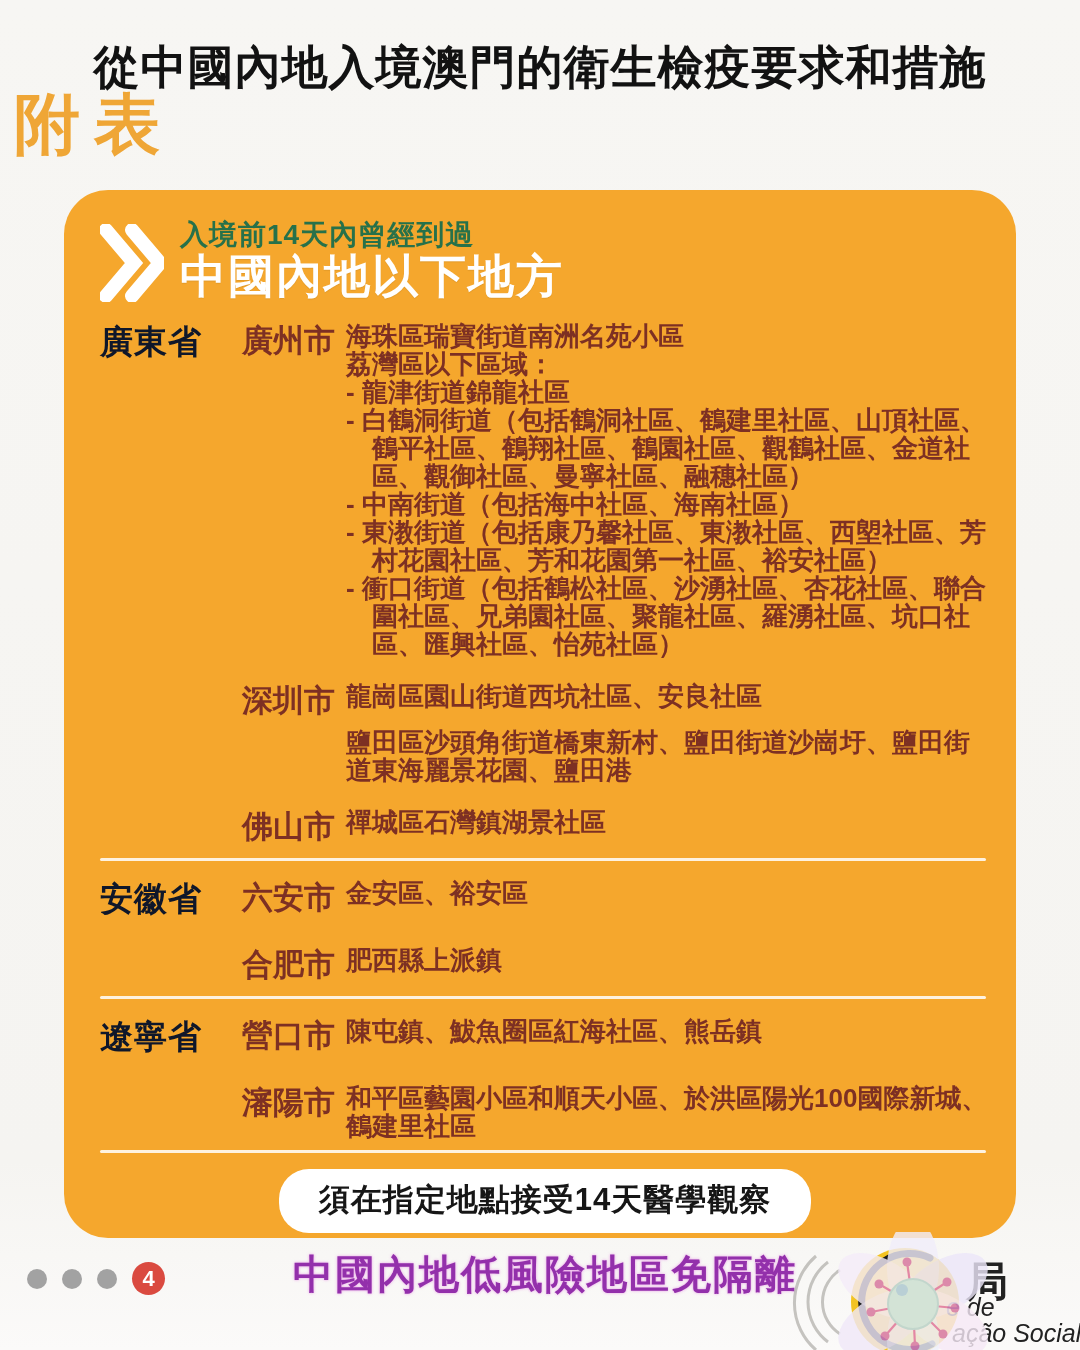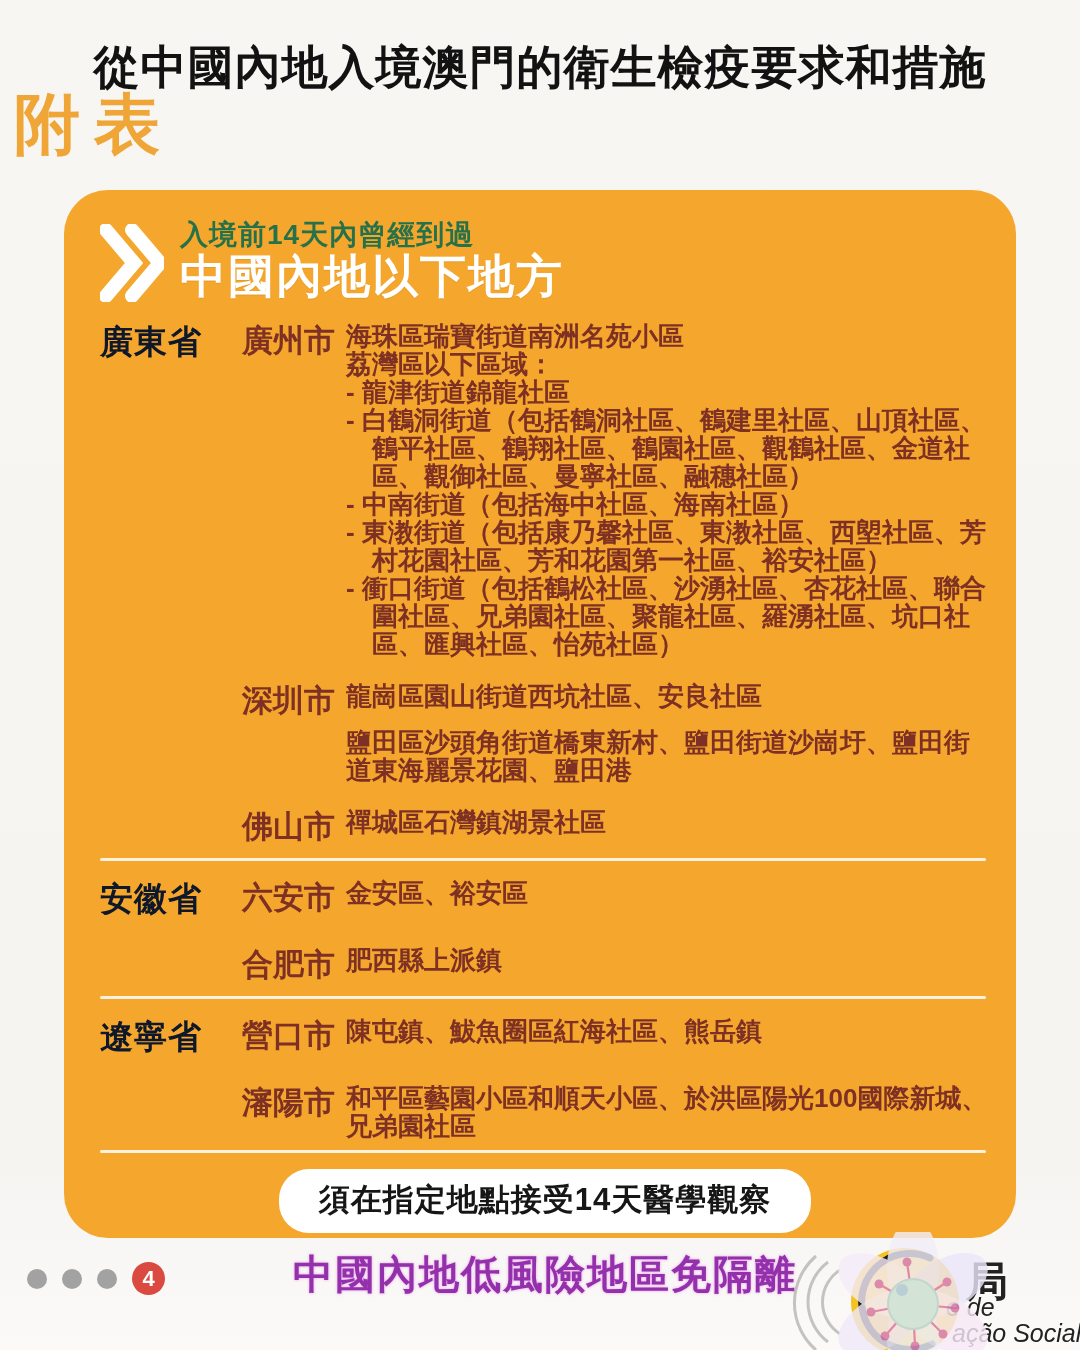--- a/index.html
+++ b/index.html
@@ -138,21 +138,21 @@
         <div class="prov">遼寧省</div>
         <div class="city">營口市</div>
         <div class="lines">
           <div class="line">陳屯鎮、鮁魚圈區紅海社區、熊岳鎮</div>
         </div>
       </div>
       <div class="city-row">
         <div class="prov"></div>
         <div class="city">瀋陽市</div>
         <div class="lines">
-          <div class="line">和平區藝園小區和順天小區、於洪區陽光100國際新城、兄弟園社區</div>
+          <div class="line">和平區藝園小區和順天小區、於洪區陽光100國際新城、鶴建里社區</div>
         </div>
       </div>
     </div>
 
     <div class="sep"></div>
 
     <div class="pill">須在指定地點接受14天醫學觀察</div>
     <div class="purple-note">中國內地低風險地區免隔離</div>
 
   </section>

